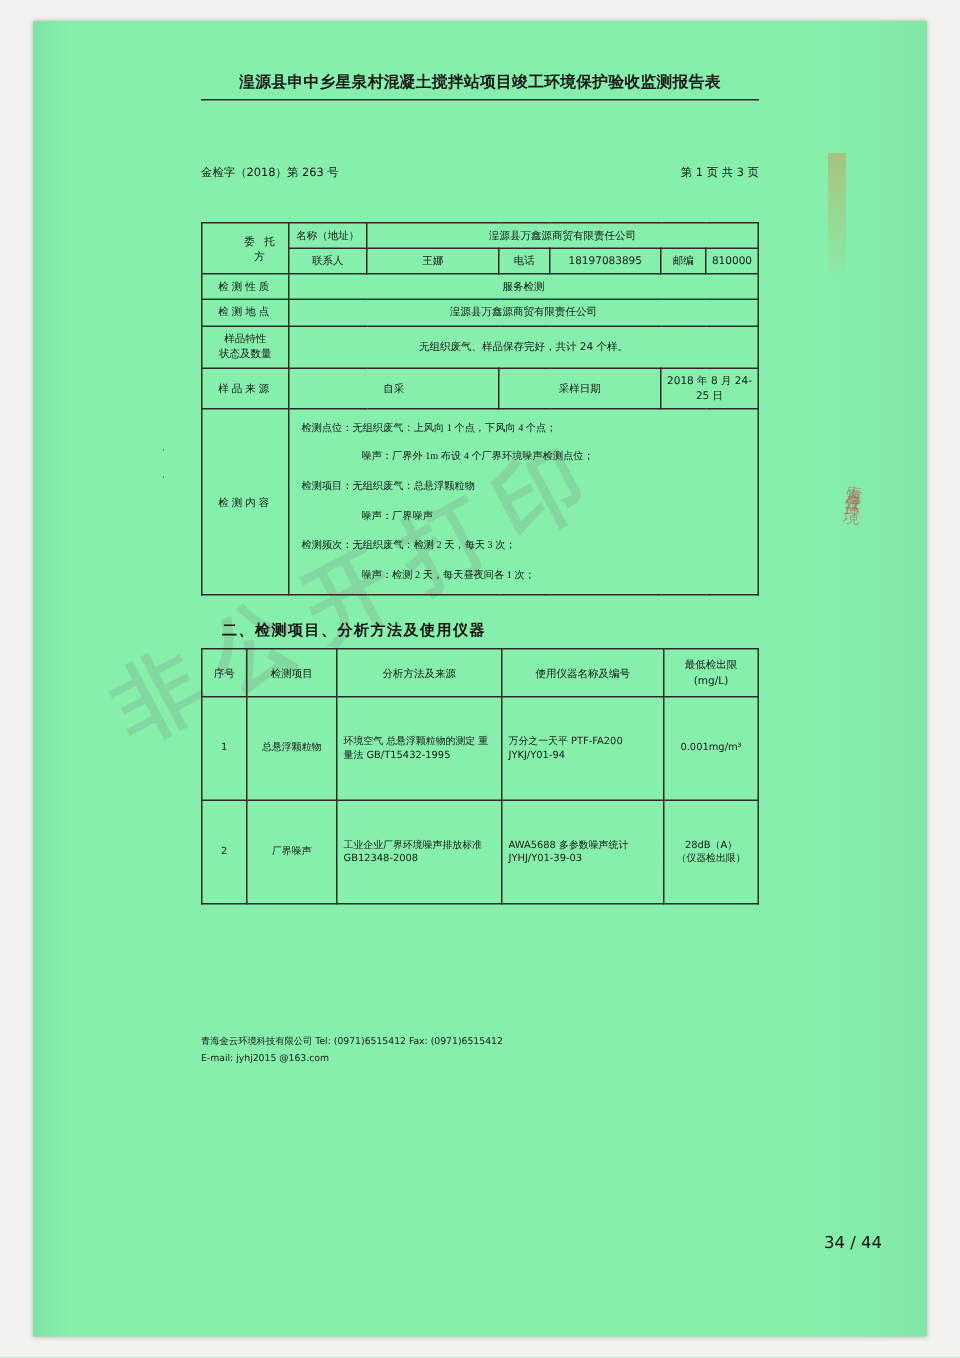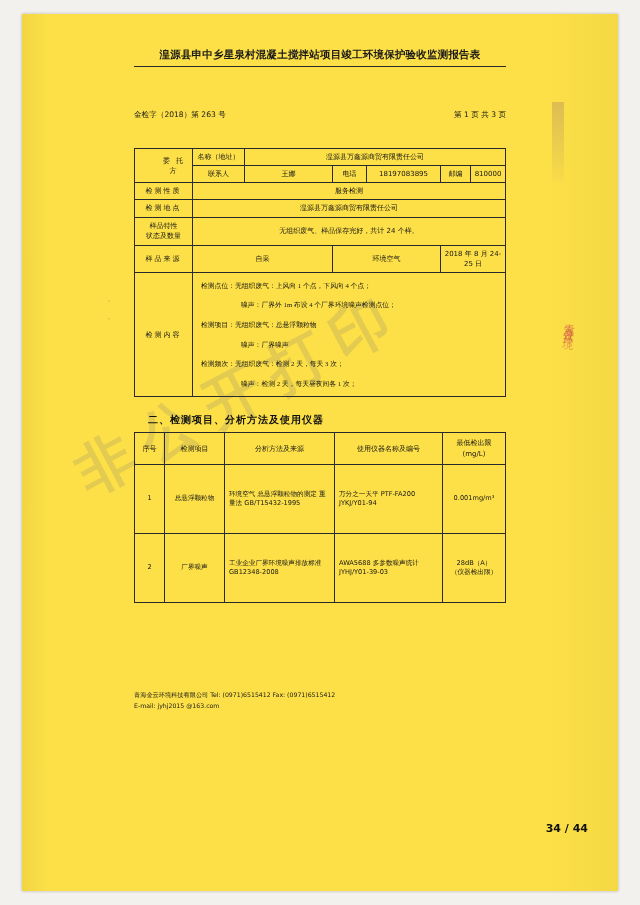--- a/index.html
+++ b/index.html
@@ -7,21 +7,21 @@
     width:640px;height:905px;
     background:#f3f1ee;
     font-family:"DejaVu Sans", sans-serif;
     position:relative;
     overflow:hidden;
   }
   .page{
     position:absolute;
     left:22px;top:14px;
     width:596px;height:877px;
-    background:#fde047;
+    background:#86efac;
     box-shadow:0 0 3px rgba(0,0,0,0.25);
   }
   
   .paper-shade{
     position:absolute;inset:0;
     background:linear-gradient(90deg, rgba(0,0,0,0.05) 0px, rgba(0,0,0,0.0) 26px, rgba(0,0,0,0) 88%, rgba(0,0,0,0.035) 100%);
     pointer-events:none;
   }
   .header-title{
     position:absolute;
@@ -100,21 +100,21 @@
     position:absolute;
     left:112px;top:676px;
     font-size:6.2px;
     color:#1a1a1a;
     line-height:1.7;
   }
   .pagenum{
     position:absolute;
     right:30px;bottom:56px;
     font-size:11px;
-    font-weight:bold;
+    font-weight:normal;
     color:#111;
   }
 
   
   .watermark{
     position:absolute;
     left:40px;top:430px;
     font-size:58px;
     color:rgba(120,120,120,0.20);
     font-weight:bold;
@@ -202,21 +202,21 @@
         <td class="lbl">检测地点</td>
         <td class="ctr" colspan="6">湟源县万鑫源商贸有限责任公司</td>
       </tr>
       <tr>
         <td class="lbl" style="letter-spacing:0;line-height:1.5;">样品特性<br>状态及数量</td>
         <td class="ctr" colspan="6">无组织废气、样品保存完好，共计 24 个样。</td>
       </tr>
       <tr>
         <td class="lbl">样品来源</td>
         <td class="ctr" colspan="2">自采</td>
-        <td class="ctr" colspan="2">环境空气</td>
+        <td class="ctr" colspan="2">采样日期</td>
         <td class="ctr" colspan="2">2018 年 8 月 24-25 日</td>
       </tr>
       <tr>
         <td class="lbl">检测内容</td>
         <td class="content-cell" colspan="6">
           <p>检测点位：无组织废气：上风向 1 个点，下风向 4 个点；</p>
           <p class="indent">噪声：厂界外 1m 布设 4 个厂界环境噪声检测点位；</p>
           <p>检测项目：无组织废气：总悬浮颗粒物</p>
           <p class="indent">噪声：厂界噪声</p>
           <p>检测频次：无组织废气：检测 2 天，每天 3 次；</p>

